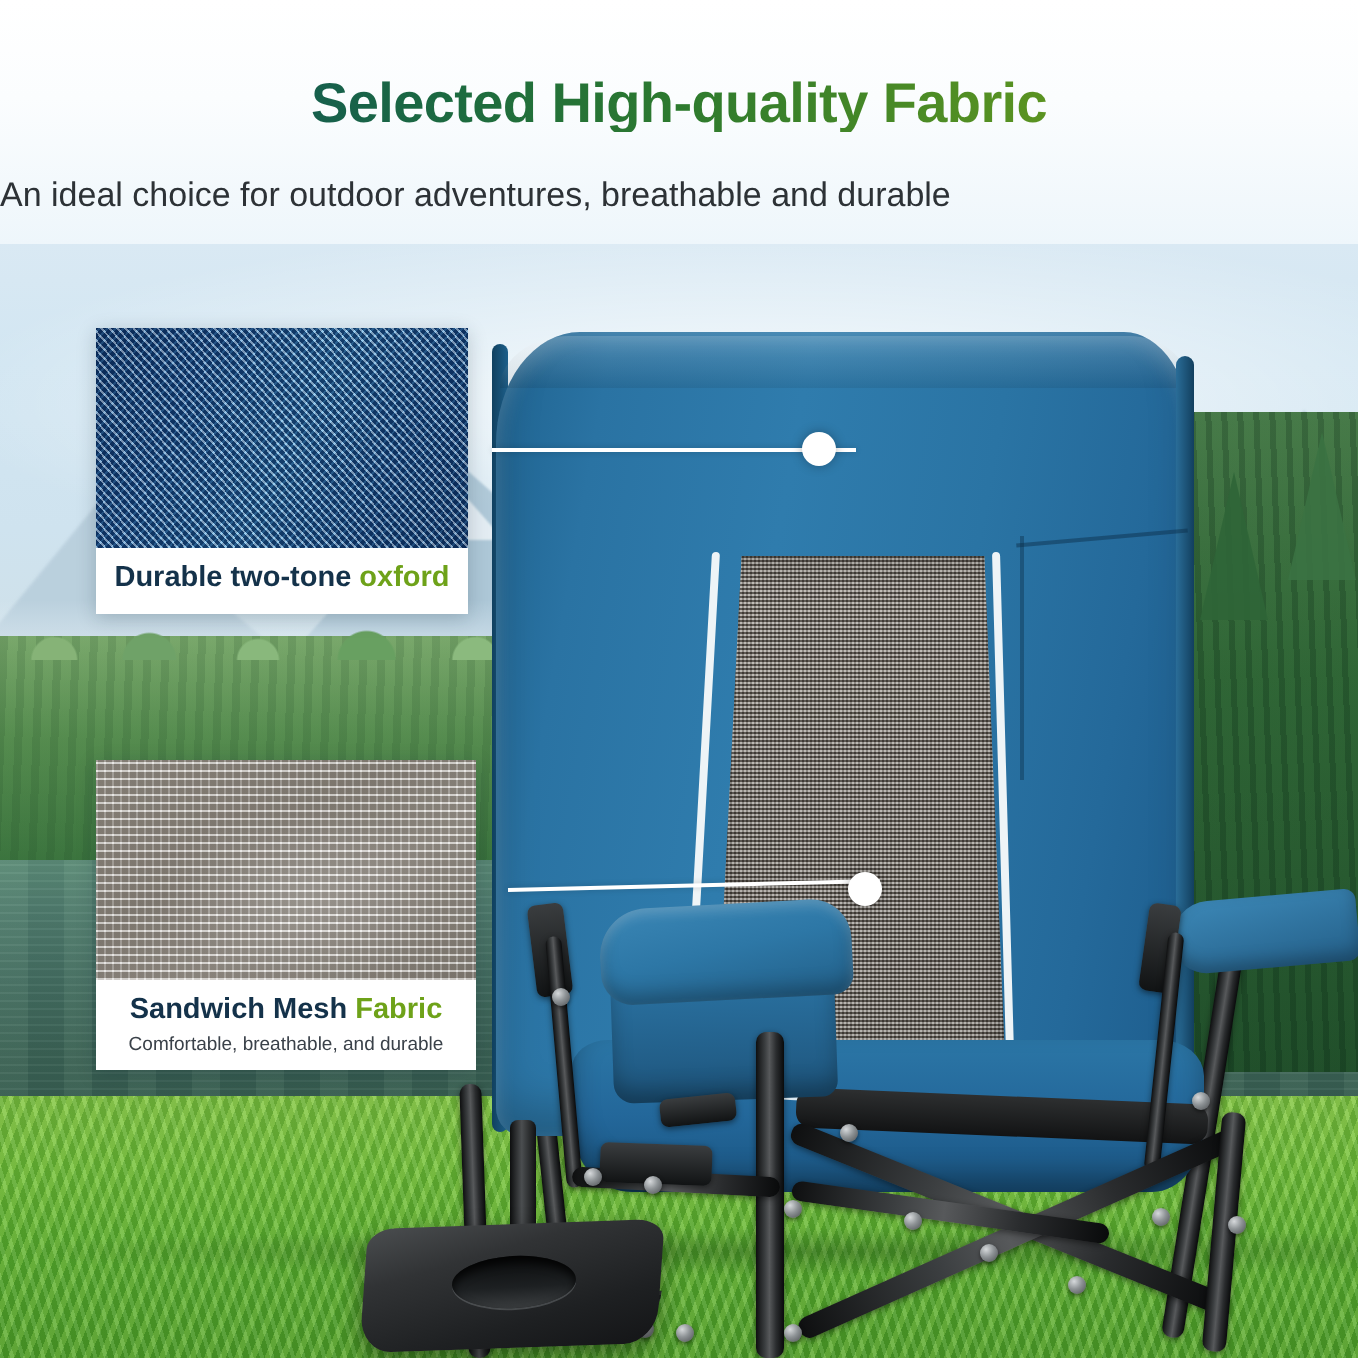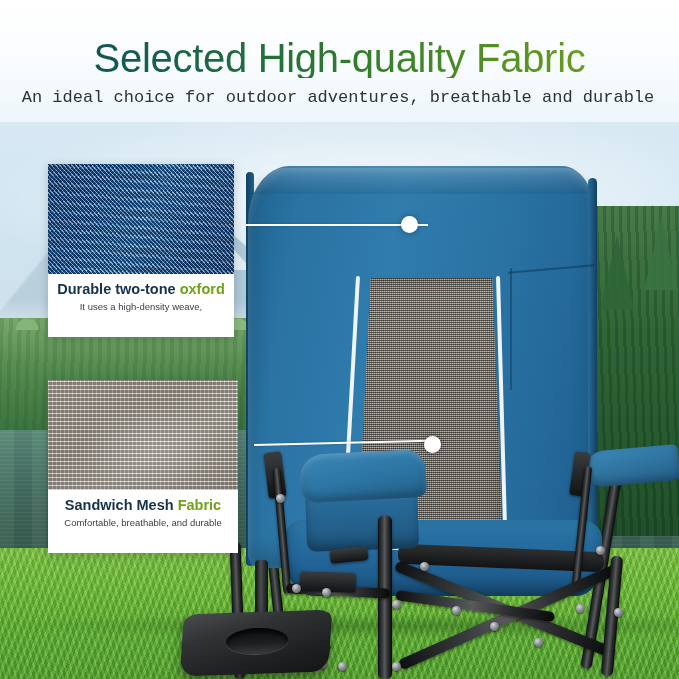--- a/index.html
+++ b/index.html
@@ -26,48 +26,46 @@
     width: 679px;
     height: 122px;
     background: linear-gradient(180deg, #ffffff 0%, #fbfdfe 40%, #eef6fb 100%);
     z-index: 40;
   }
   .title {
     position: absolute;
     left: 0; top: 38px;
     width: 679px;
     text-align: center;
-    font-size: 40px;
-    font-weight: 400;
+    font-size: 28px;
+    font-weight: 700;
     letter-spacing: -0.3px;
     line-height: 1;
     background-image: linear-gradient(90deg,
         #11495f 0%,
         #135a52 18%,
         #1d6b3f 34%,
         #2d7a2e 50%,
         #4f8d24 70%,
         #6c9d1d 88%,
         #78a319 100%);
     -webkit-background-clip: text;
     background-clip: text;
     color: transparent;
     -webkit-text-fill-color: transparent;
     white-space: nowrap;
   }
   .subtitle {
     position: absolute;
     left: 0; top: 88px;
     width: 676px;
-    text-align: center;
     font-size: 17px;
     font-weight: 400;
     color: #2d3236;
     white-space: nowrap;
-    font-family: Liberation Mono, monospace;
   }
 
   
   .scene {
     position: absolute;
     left: 0; top: 0;
     width: 679px;
     height: 679px;
     overflow: hidden;
     z-index: 1;
@@ -449,21 +447,21 @@
       linear-gradient(118deg, #0f3f77 0%, #1f63a8 26%, #3795cf 52%, #1c5e9e 76%, #123f73 100%);
   }
   .swatch-mesh {
     background:
       repeating-linear-gradient(0deg, rgba(255,255,255,0.55) 0 1px, rgba(110,104,96,0.45) 1px 4px),
       repeating-linear-gradient(90deg, rgba(255,255,255,0.45) 0 1px, rgba(120,114,106,0.4) 1px 4px),
       radial-gradient(ellipse at 55% 62%, rgba(255,255,255,0.6) 0%, rgba(255,255,255,0.0) 48%),
       linear-gradient(150deg, #a6a097 0%, #928c83 40%, #b9b4ac 62%, #857f77 100%);
   }
   .card-body {
-    padding: 7px 6px 24px 6px;
+    padding: 7px 6px 6px 6px;
     text-align: center;
   }
   .card-title {
     font-size: 14.5px;
     font-weight: 700;
     color: #14324a;
     line-height: 1.15;
     white-space: nowrap;
   }
   .card-title .accent { color: #6ea219; }
@@ -592,21 +590,20 @@
   <div class="dot" style="left:401px; top:216px;"></div>
 
   <div class="leader" style="left:254px; top:444px; width:186px; transform:rotate(-1.4deg); transform-origin:left center;"></div>
   <div class="dot" style="left:424px; top:436px;"></div>
 
   <div class="card" style="left:48px; top:164px; width:186px;">
     <div class="card-swatch swatch-oxford"></div>
     <div class="card-body">
       <div class="card-title"><span>Durable two-tone </span><span class="accent">oxford</span></div>
       <div class="card-desc">
-        <div>It uses a high-density weave,</div>
       </div>
     </div>
   </div>
 
   <div class="card" style="left:48px; top:380px; width:190px;">
     <div class="card-swatch swatch-mesh"></div>
     <div class="card-body">
       <div class="card-title"><span>Sandwich Mesh </span><span class="accent">Fabric</span></div>
       <div class="card-desc">
         <div>Comfortable, breathable, and durable</div>

